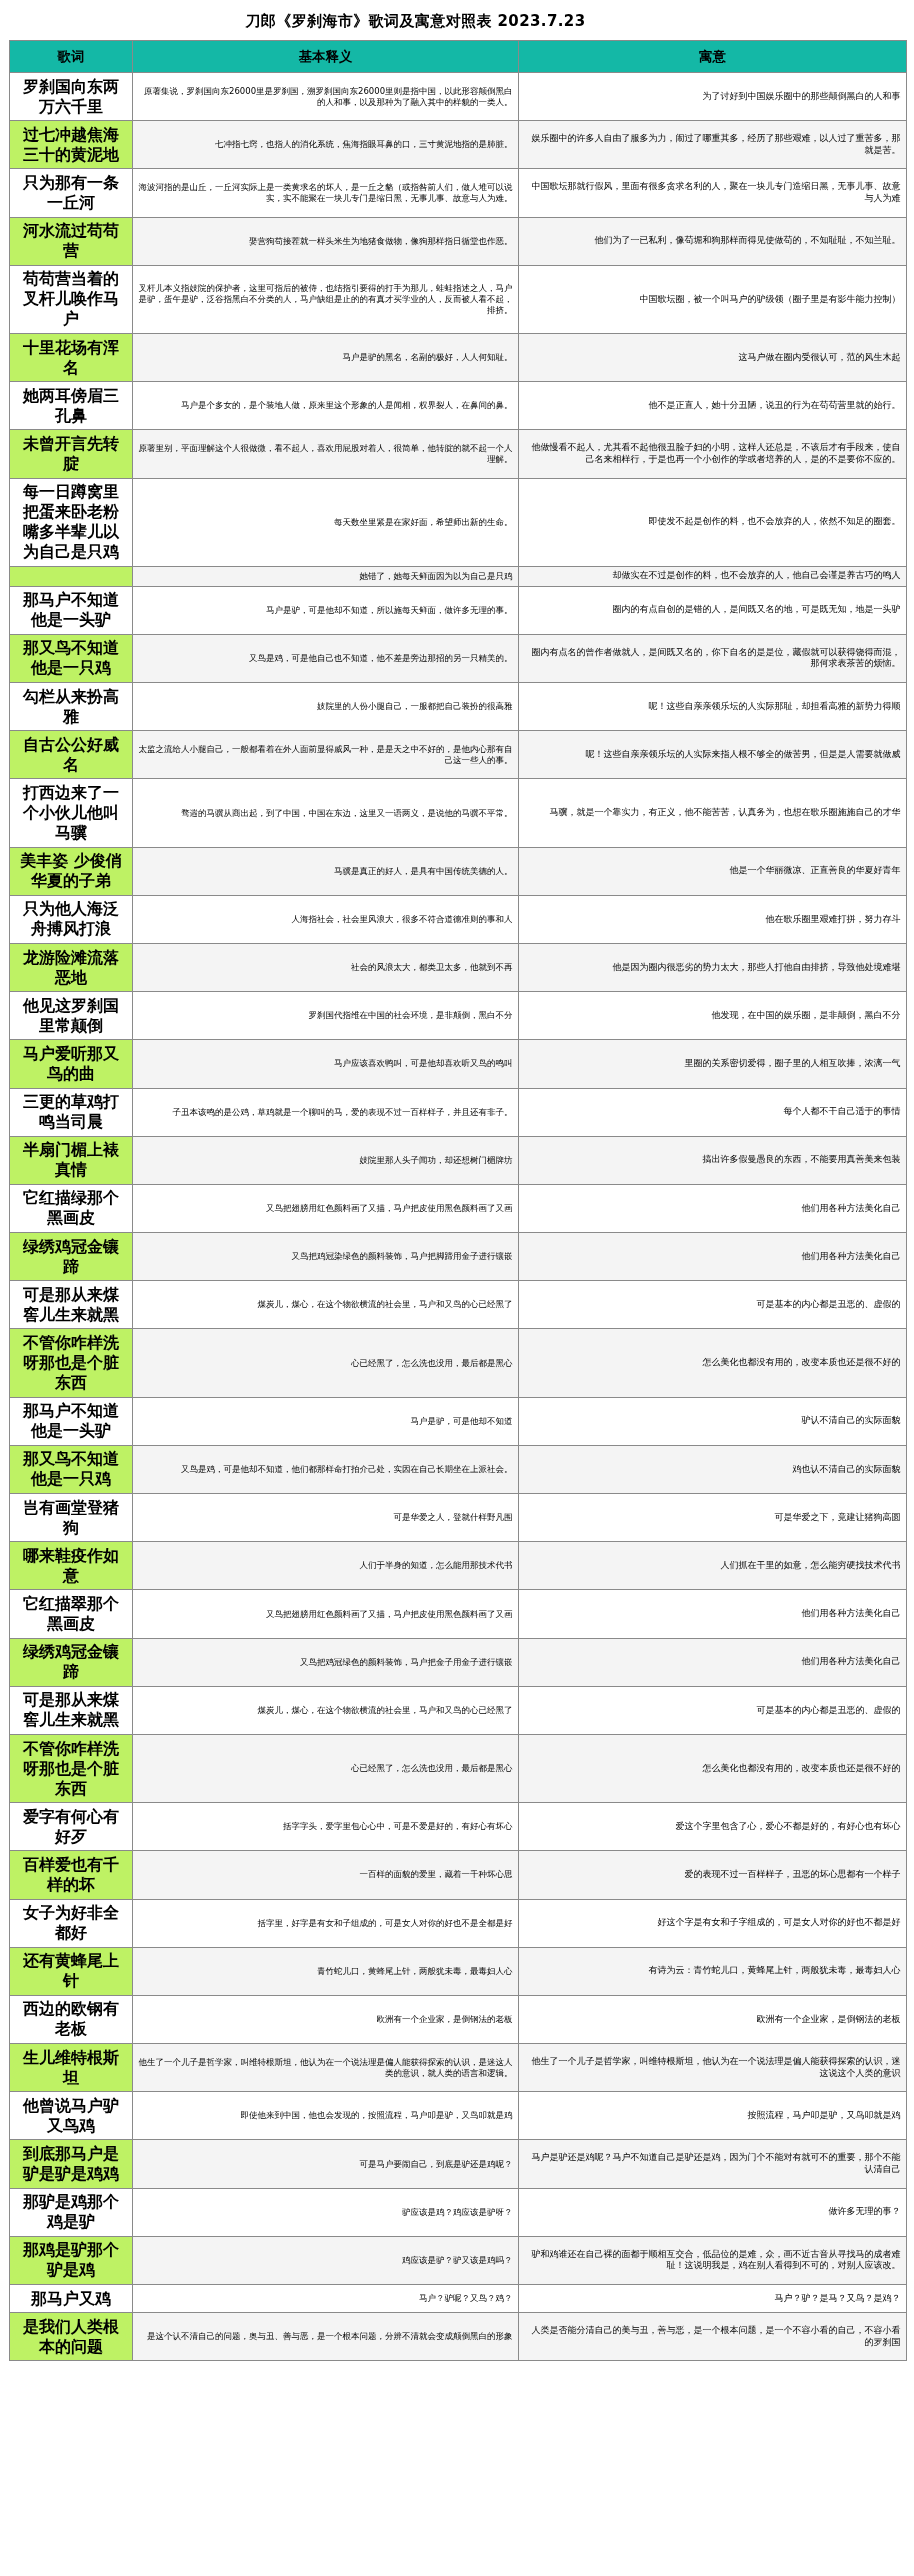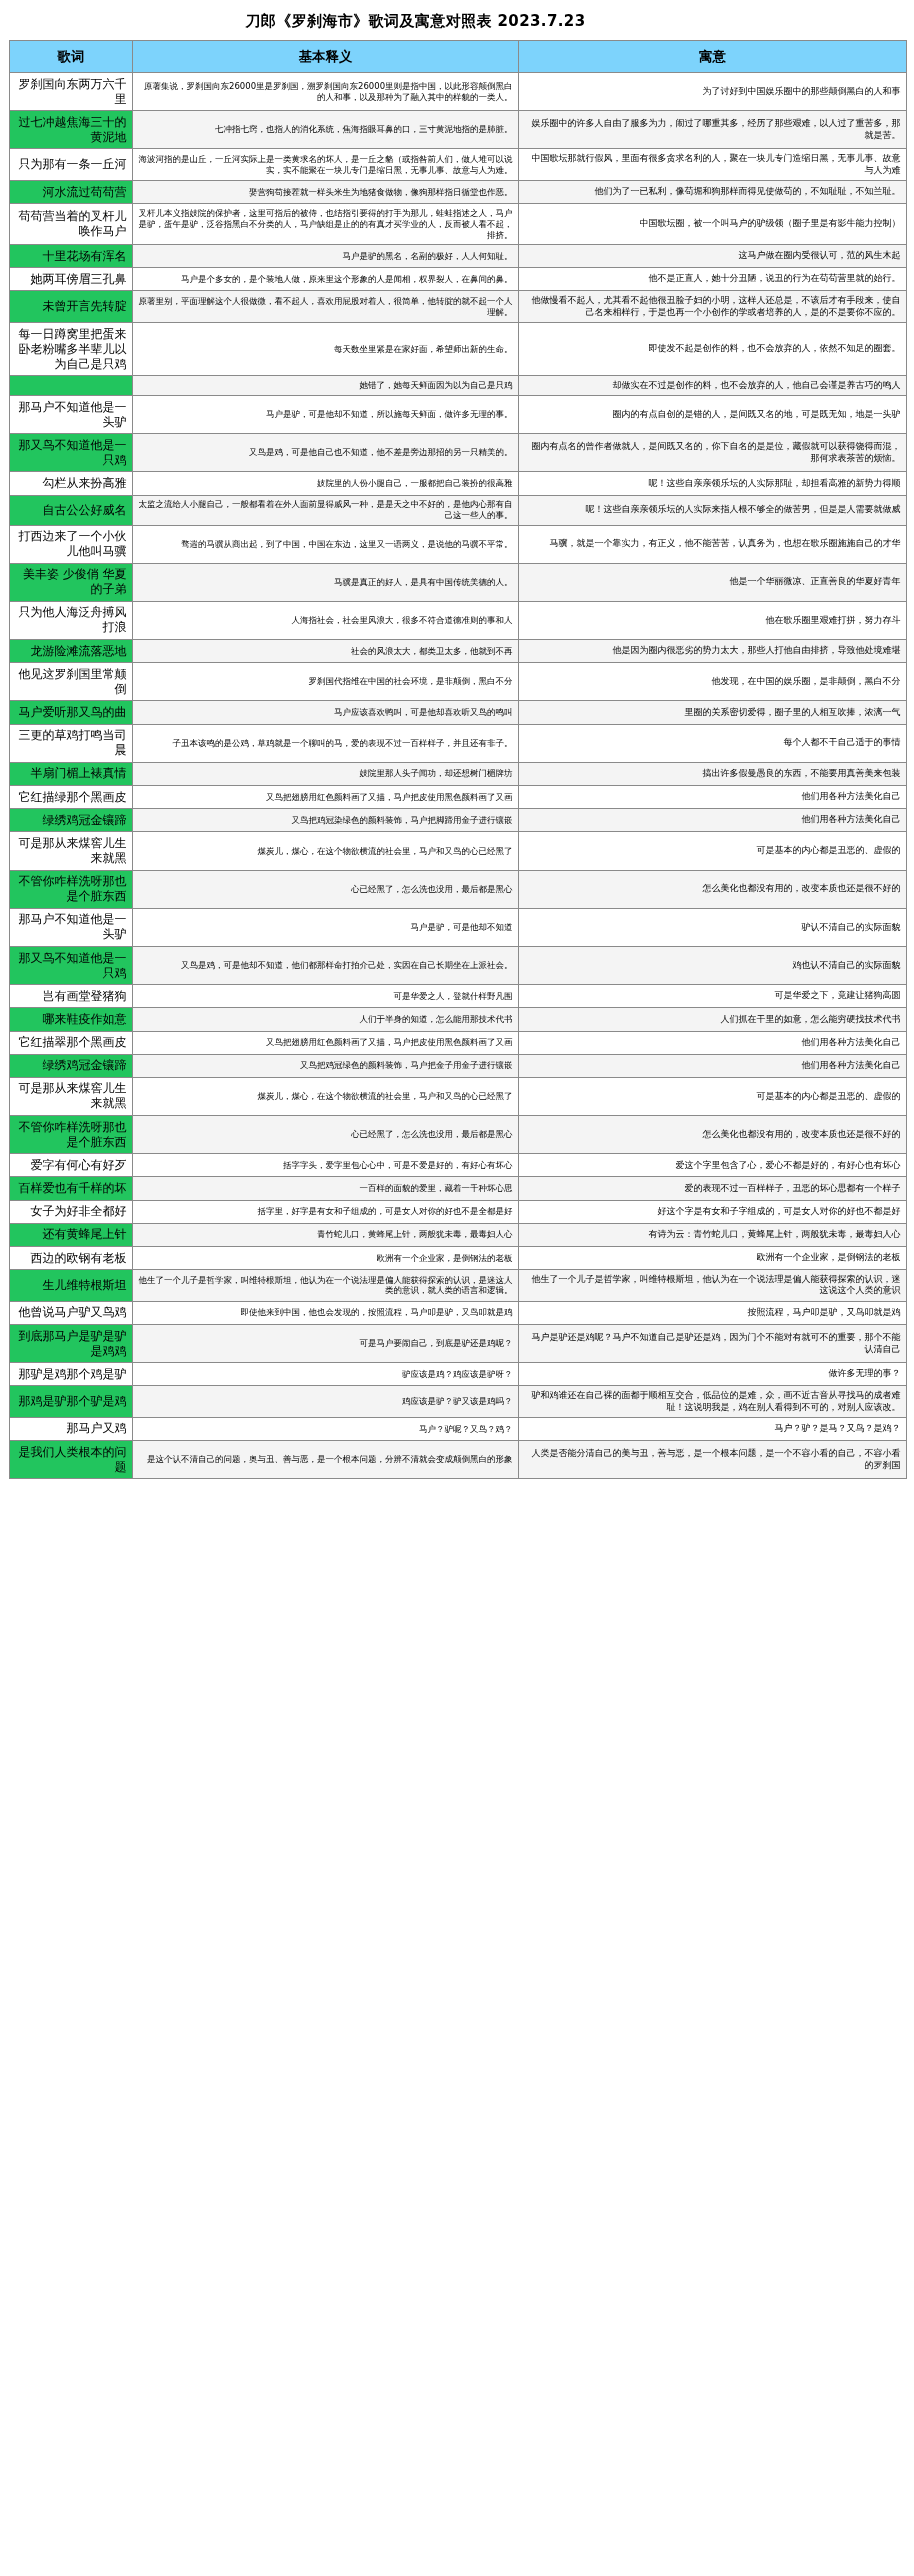--- a/index.html
+++ b/index.html
@@ -29,54 +29,54 @@
     border-collapse: collapse;
     width: 897px;
     table-layout: fixed;
     border: 0.9px solid #8a8a8a;
   }
   table.lyrics col.c1 { width: 123px; }
   table.lyrics col.c2 { width: 386px; }
   table.lyrics col.c3 { width: 388px; }
 
   table.lyrics thead th {
-    background: #7dd3fc;
+    background: #14b8a6;
     border: 0.9px solid #8a8a8a;
     font-size: 13.4px;
     font-weight: bold;
     padding: 6.3px 3.6px;
     text-align: center;
     color: #000;
   }
   table.lyrics td {
     border: 0.9px solid #8a8a8a;
     vertical-align: middle;
     padding: 3.6px 5.4px;
     color: #000;
     background: #fff;
   }
   td.col-lyric {
-    font-size: 12px;
-    font-weight: normal;
+    font-size: 16px;
+    font-weight: bold;
     line-height: 1.25;
-    text-align: right;
+    text-align: center;
     background: #fafafa;
   }
   td.col-mean {
     font-size: 8.5px;
     line-height: 1.28;
     text-align: right;
   }
   td.col-impl {
     font-size: 9px;
     line-height: 1.3;
     text-align: right;
   }
   tr.alt td { background: #f4f4f4; }
-  tr.alt td.col-lyric { background: #22c55e; }
+  tr.alt td.col-lyric { background: #bef264; }
 </style>
 </head>
 <body>
 
 <div class="page">
 
   <div class="doc-title">刀郎《罗刹海市》歌词及寓意对照表  2023.7.23</div>
 
   <table class="lyrics">
     <colgroup>

